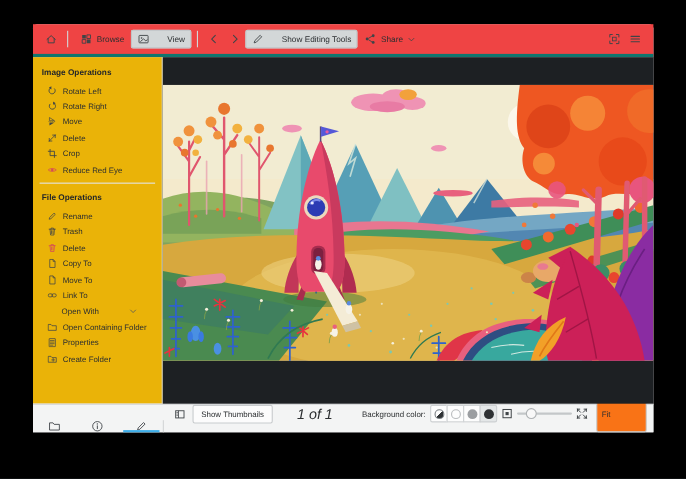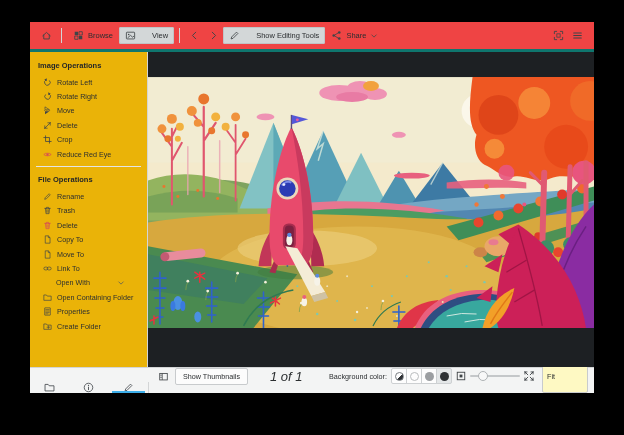--- a/index.html
+++ b/index.html
@@ -66,21 +66,21 @@
   .dot.half{background:linear-gradient(135deg,#fdfdfd 50%,#2e3134 50%);border:1px solid #7a7f83;box-sizing:border-box;}
   .dot.white{background:#fdfdfd;border:1px solid #b9bcbe;box-sizing:border-box;}
   .dot.gray{background:#9b9ea1;}
   .dot.black{background:#2e3134;}
   .mini-icon{width:12px;height:12px;color:#3f4447;margin:0 3px;}
   .slider{position:relative;width:50px;height:16px;}
   .slider .track{position:absolute;left:0;right:0;top:7px;height:2px;background:#c4c7c9;border-radius:1px;}
   .slider .knob{position:absolute;left:8px;top:3px;width:10px;height:10px;border-radius:50%;
                 background:#f8f8f8;border:1px solid #aeb2b4;box-sizing:border-box;}
   .combo{display:flex;align-items:center;justify-content:space-between;width:46px;height:17px;
-         border:1px solid #c8cbcd;border-radius:2px;background:#fef9c3;padding:16px 4px;box-sizing:border-box;margin-left:4px;gap:41px;}
+         border:1px solid #c8cbcd;border-radius:2px;background:#f97316;padding:16px 4px;box-sizing:border-box;margin-left:4px;gap:41px;}
   .combo .label{font-size:7.2px;color:#2b2e30;}
   .combo svg{width:8px;height:8px;color:#555a5e;}
   .defs{position:absolute;width:0;height:0;overflow:hidden;}
 </style>
 </head>
 <body>
 
 <svg class="defs" xmlns="http://www.w3.org/2000/svg">
   <defs>
     <g id="i-home">

